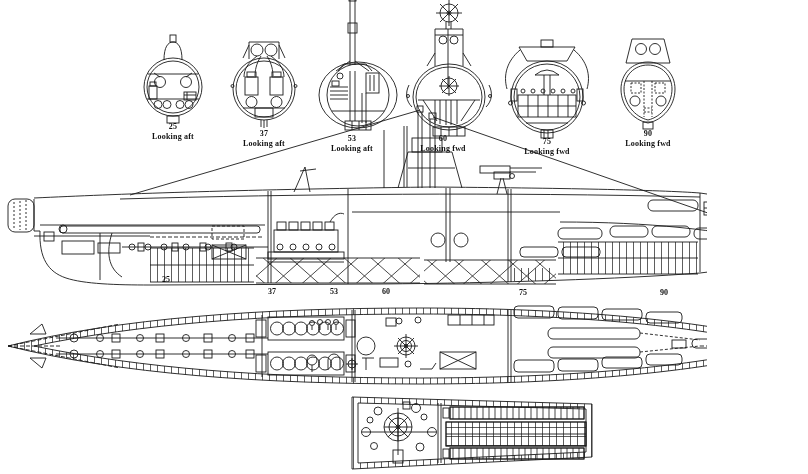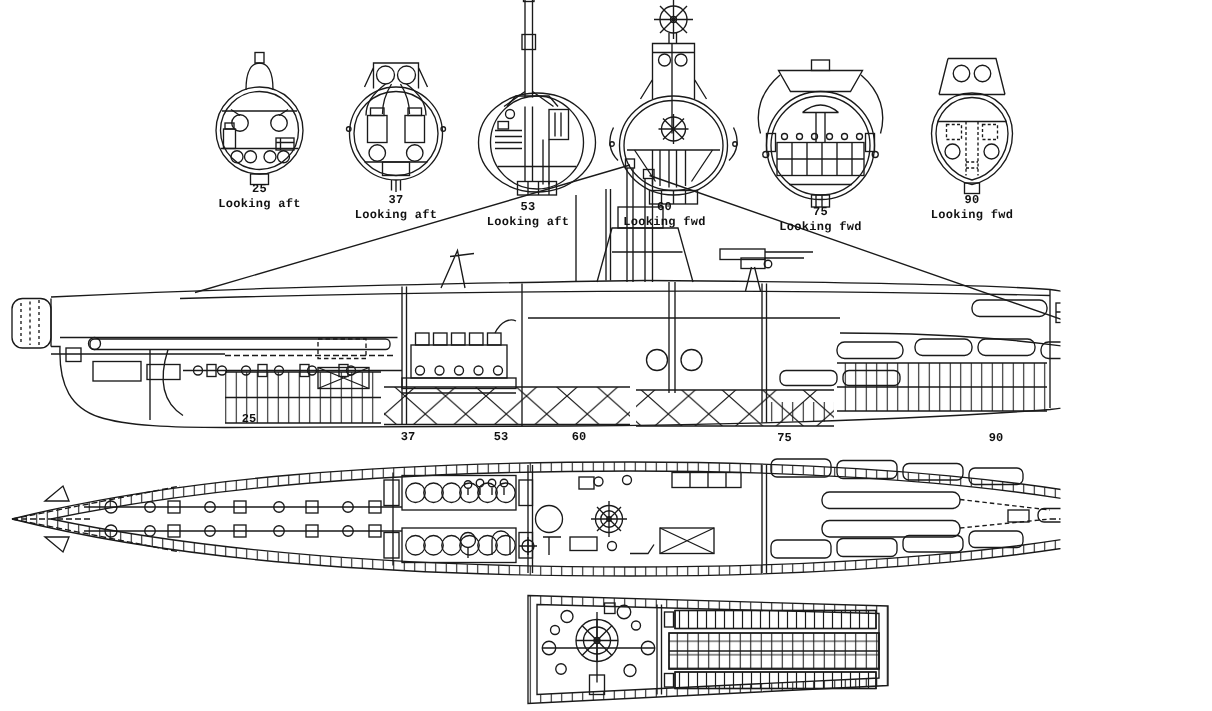--- a/index.html
+++ b/index.html
@@ -1,18 +1,18 @@
 <!DOCTYPE html>
 <html><head>
 <meta charset="utf-8">
 <style>
   html,body{margin:0;padding:0;background:#ffffff;}
   .canvas{
     position:relative;width:707px;height:474px;background:#ffffff;overflow:hidden;
-    font-family:Liberation Mono, monospace;color:#111;
+    font-family:Liberation Serif, serif;color:#111;
   }
   .art{position:absolute;left:0;top:0;}
   .sec-label{
     position:absolute;transform:translateX(-50%);text-align:center;
     font-size:8px;font-weight:bold;line-height:1.2;letter-spacing:.2px;white-space:nowrap;
   }
   .sta-label{
     position:absolute;transform:translateX(-50%);
     font-size:8px;font-weight:bold;white-space:nowrap;
   }

